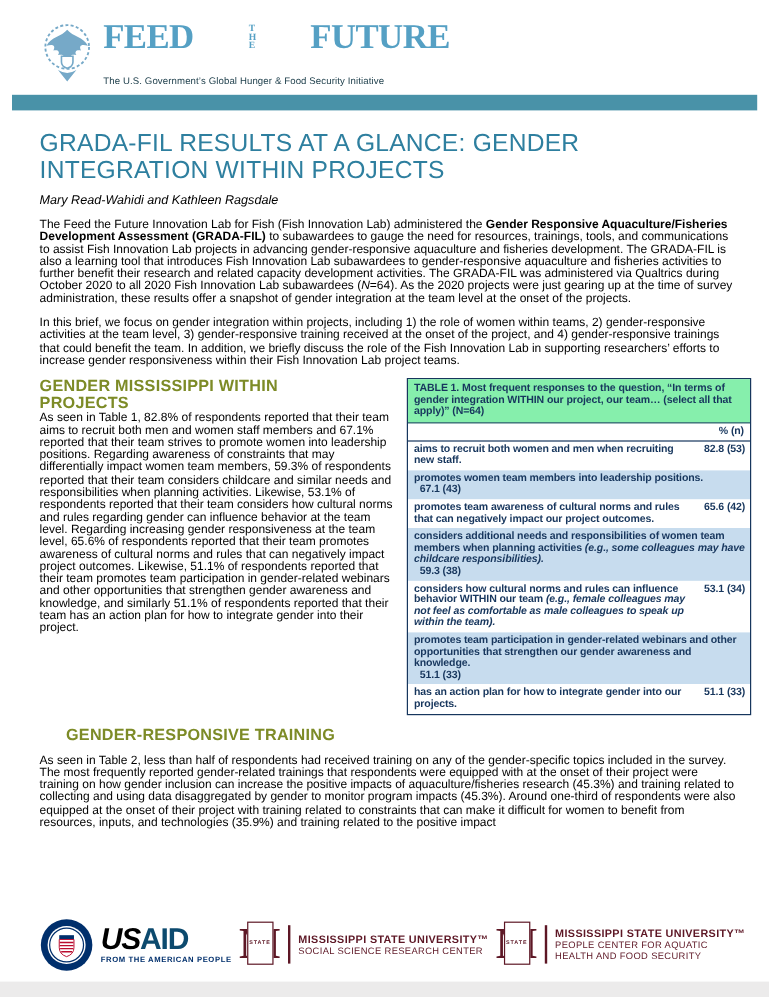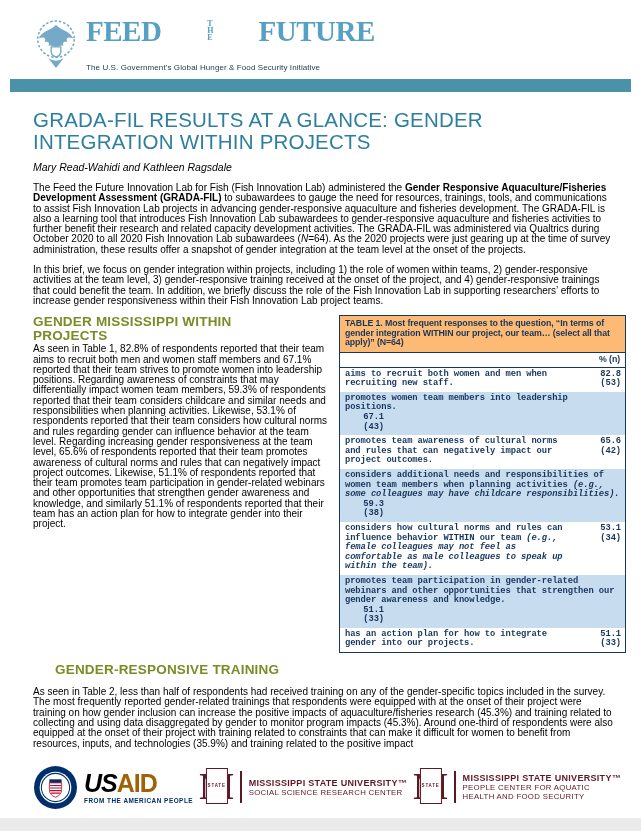--- a/index.html
+++ b/index.html
@@ -35,39 +35,39 @@
   
   .twocol { display:flex; margin-top:9px; align-items:flex-start; }
   .leftcol { width:297px; margin-right:9px; flex:none; }
   h2.sect { color:#7D8B27; font-size:13.5px; font-weight:bold; line-height:14px; letter-spacing:0.2px; }
   .leftcol h2.sect { max-width:245px; }
   .leftcol p { margin-top:1px; font-size:10px; line-height:10.3px; }
 
   
   .t1 { width:287px; flex:none; border:1.5px solid #17365D; color:#17365D;
         font-size:8.8px; line-height:9.6px; font-weight:bold; letter-spacing:-0.1px; }
-  .t1-cap { background:#fdba74; padding:3px 5px 4px 5px; border-bottom:1.2px solid #17365D; }
+  .t1-cap { background:#86efac; padding:3px 5px 4px 5px; border-bottom:1.2px solid #17365D; }
   .t1-colhdr { text-align:right; padding:2px 5px; border-bottom:1px solid #17365D; background:#fff; }
-  .t1-row { display:flex; padding:2px 0 3px 0;font-family:Liberation Mono, monospace; }
+  .t1-row { display:flex; padding:2px 0 3px 0; }
   .t1-row.alt { background:#C7DCEE;flex-direction:column; }
   .t1-row .txt { flex:1; padding:0 3px 0 5px; }
   .t1-row .txt .it { font-style:italic; }
   .t1-row .val { width:48px; flex:none; text-align:right; padding-right:4px; }
 
   
   .train-h { margin-top:10px;margin-left:22px; }
   .train-p { margin-top:2px; }
 
   
   .footer { position:absolute; left:33px; right:20px; bottom:20px; height:48px;
             display:flex; align-items:center; justify-content:space-between; }
   .usaid { display:flex; align-items:center; }
   .usaid-txt { margin-left:6px; }
   .usaid-word { font-size:25px; font-weight:bold; letter-spacing:-1px; line-height:24px; }
-  .usaid-word .us { color:#000000;font-style:italic; } .usaid-word .aid { color:#a16207; }
+  .usaid-word .us { color:#000000;font-style:italic; } .usaid-word .aid { color:#0c4a6e; }
   .usaid-tag { font-size:6.4px; font-weight:bold; color:#002F6C; letter-spacing:0.5px; margin-top:2px; }
 
   .msu { display:flex; align-items:center; color:#5D1725; }
   .msu-m { position:relative; font-family:"Liberation Serif", serif; font-weight:bold;
            font-size:37px; line-height:34px; color:#5D1725; }
   .msu-state { position:absolute; left:50%; top:46%; transform:translate(-50%,-50%);
                font-family:"Liberation Sans", sans-serif; font-size:4.5px; font-weight:bold;
                background:#fff; border:0.5px solid #5D1725; padding:0 1px; letter-spacing:0.8px; }
   .msu-div { width:1.5px; height:32px; background:#5D1725; margin:0 7px 0 6px; }
   .msu-name { font-size:9px; font-weight:bold; letter-spacing:0.3px; line-height:10px; }

